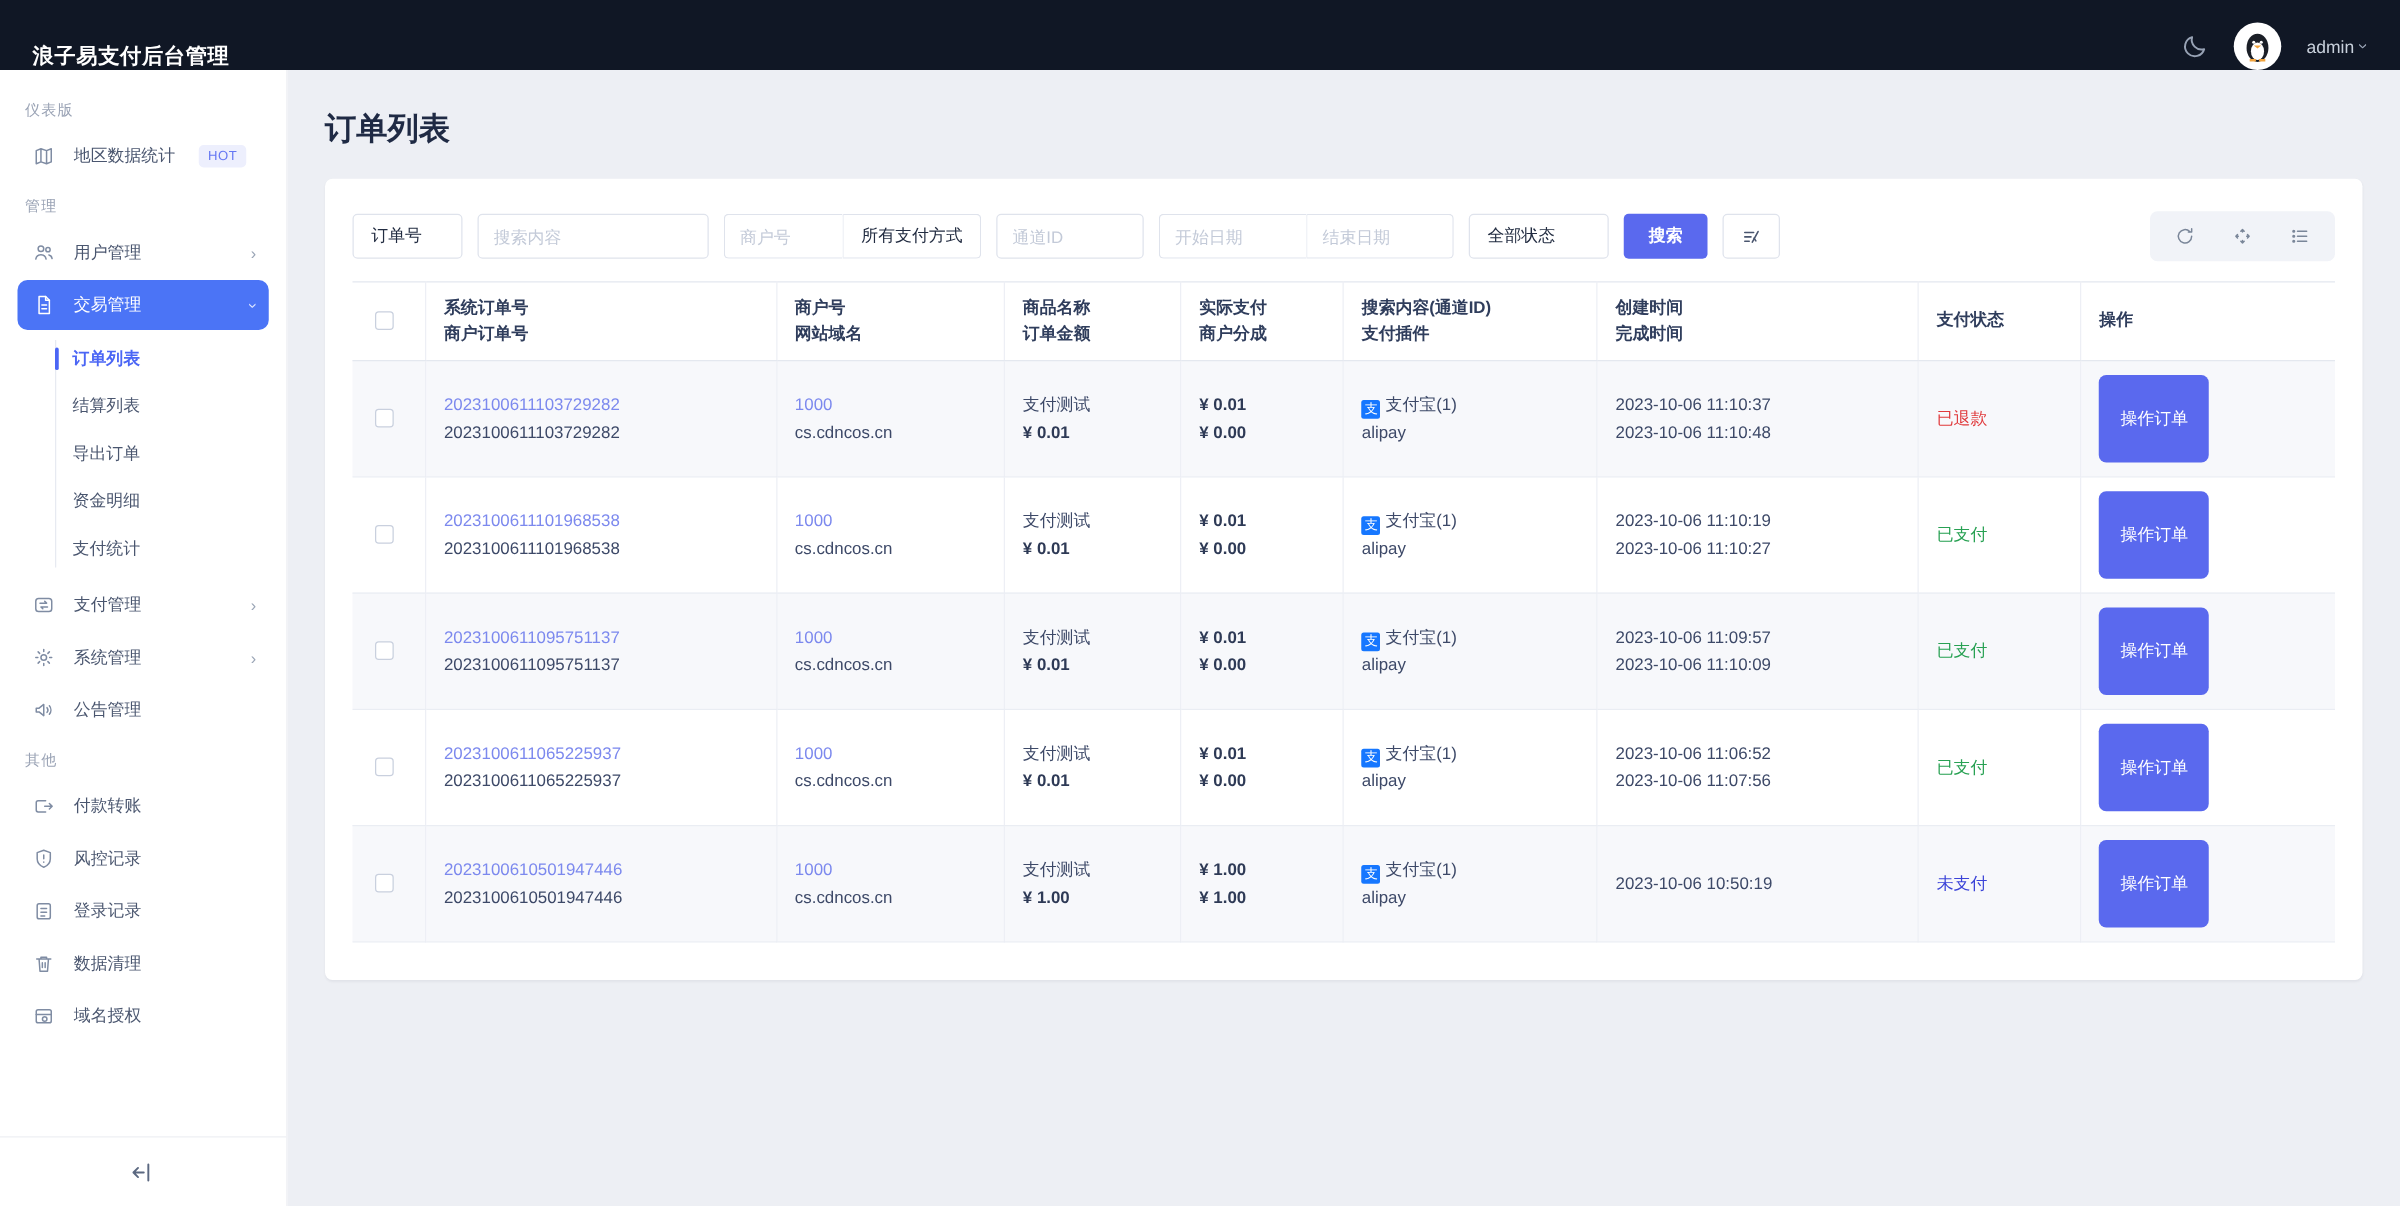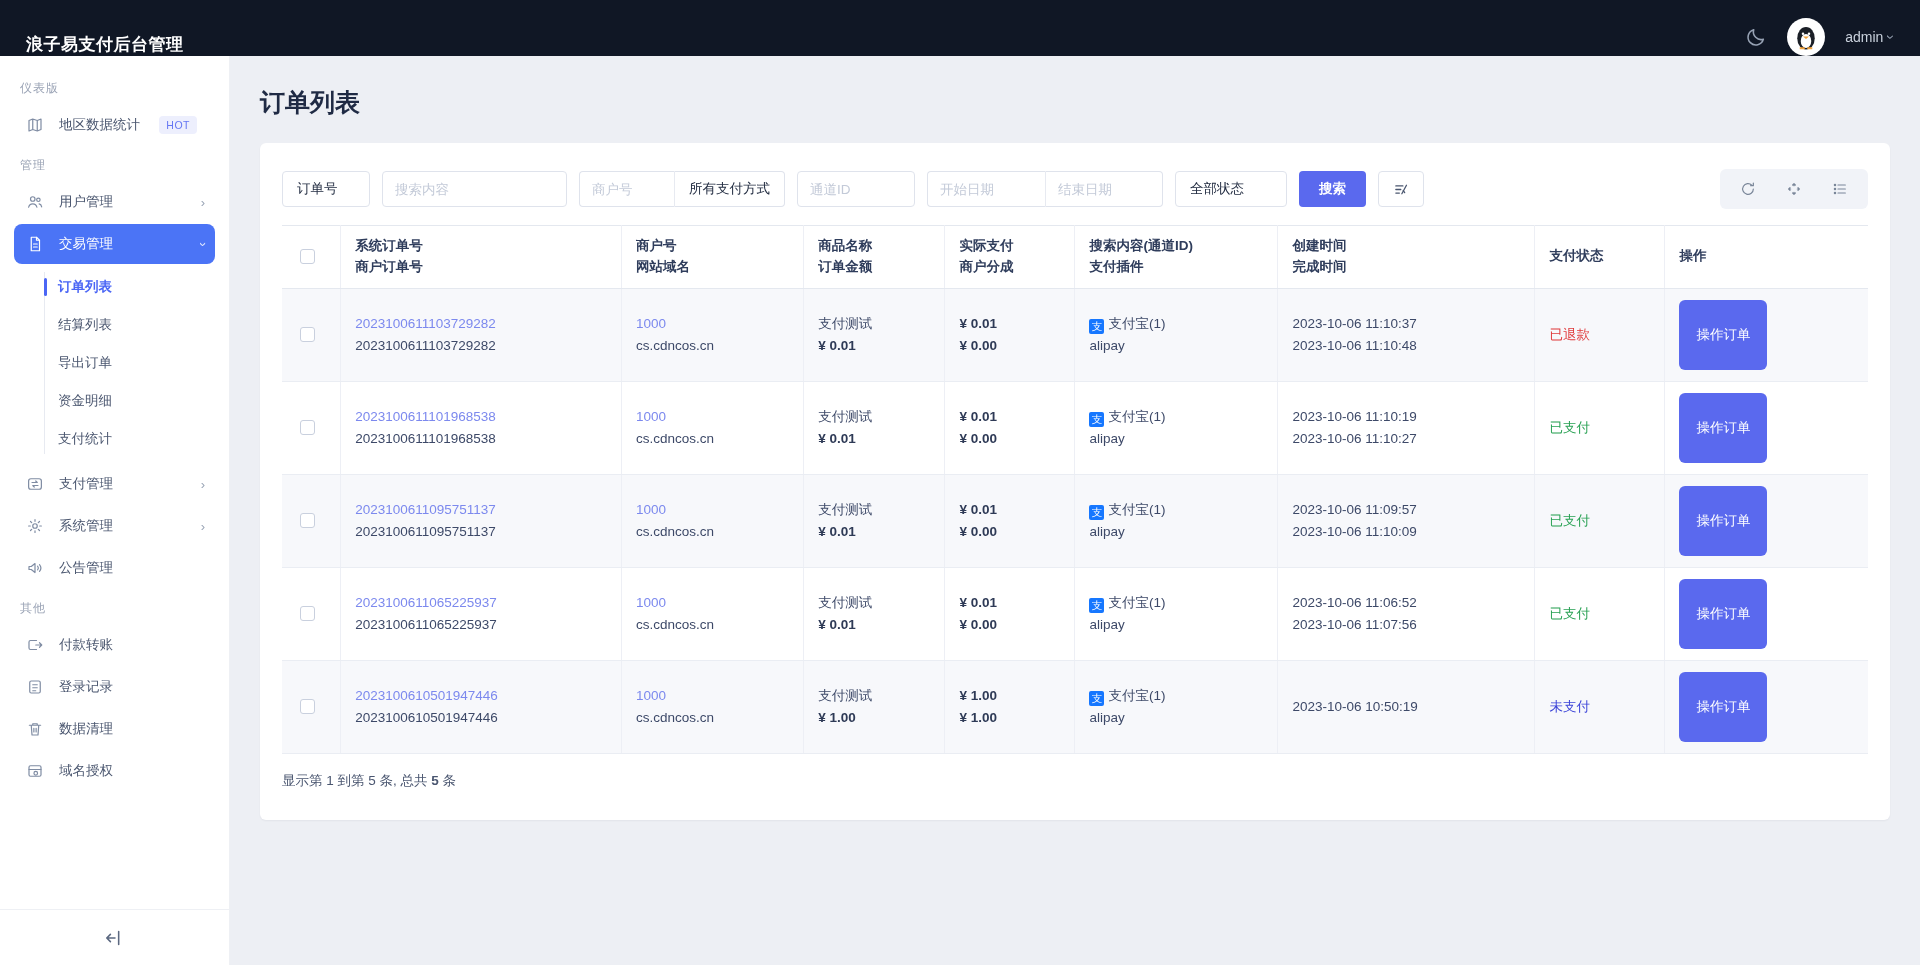--- a/index.html
+++ b/index.html
@@ -194,20 +194,29 @@
             <svg viewBox="0 0 24 24" fill="none" stroke="currentColor" stroke-width="1.6" stroke-linecap="round" stroke-linejoin="round">
               <path d="M14 6H6a2 2 0 0 0-2 2v8a2 2 0 0 0 2 2h8"></path>
               <path d="M13 12h8l-3-3M21 12l-3 3"></path>
             </svg>
           </span>
           <span class="nav-text">付款转账</span>
         </div>
         <div class="nav-item">
           <span class="nav-ico">
             <svg viewBox="0 0 24 24" fill="none" stroke="currentColor" stroke-width="1.6" stroke-linecap="round" stroke-linejoin="round">
+              <path d="M12 3l7 2.5V12c0 4.5-3 7.5-7 9-4-1.5-7-4.5-7-9V5.5L12 3z"></path>
+              <path d="M12 8v4M12 15.5v.2"></path>
+            </svg>
+          </span>
+          <span class="nav-text">风控记录</span>
+        </div>
+        <div class="nav-item">
+          <span class="nav-ico">
+            <svg viewBox="0 0 24 24" fill="none" stroke="currentColor" stroke-width="1.6" stroke-linecap="round" stroke-linejoin="round">
               <rect x="5" y="4" width="14" height="16" rx="2"></rect>
               <path d="M9 9h6M9 13h6M9 17h4"></path>
             </svg>
           </span>
           <span class="nav-text">登录记录</span>
         </div>
         <div class="nav-item">
           <span class="nav-ico">
             <svg viewBox="0 0 24 24" fill="none" stroke="currentColor" stroke-width="1.6" stroke-linecap="round" stroke-linejoin="round">
               <path d="M4.5 7h15M9 7V5h6v2M7 7l1 13h8l1-13M10.5 11v5M13.5 11v5"></path>
@@ -484,18 +493,15 @@
               <td>
                 <div>2023-10-06 10:50:19</div>
                 <div></div>
               </td>
               <td><span class="status" style="color: rgb(59, 67, 216);">未支付</span></td>
               <td><button class="btn-act">操作订单</button></td>
             </tr>
           </tbody>
       </table>
 
-      <div class="pager">
-        <span>显示第 1 到第 5 条, 总共</span> <b>5</b> <span>条</span>
-      </div>
     </div>
   </main>
 </div>
 
 </body></html>

